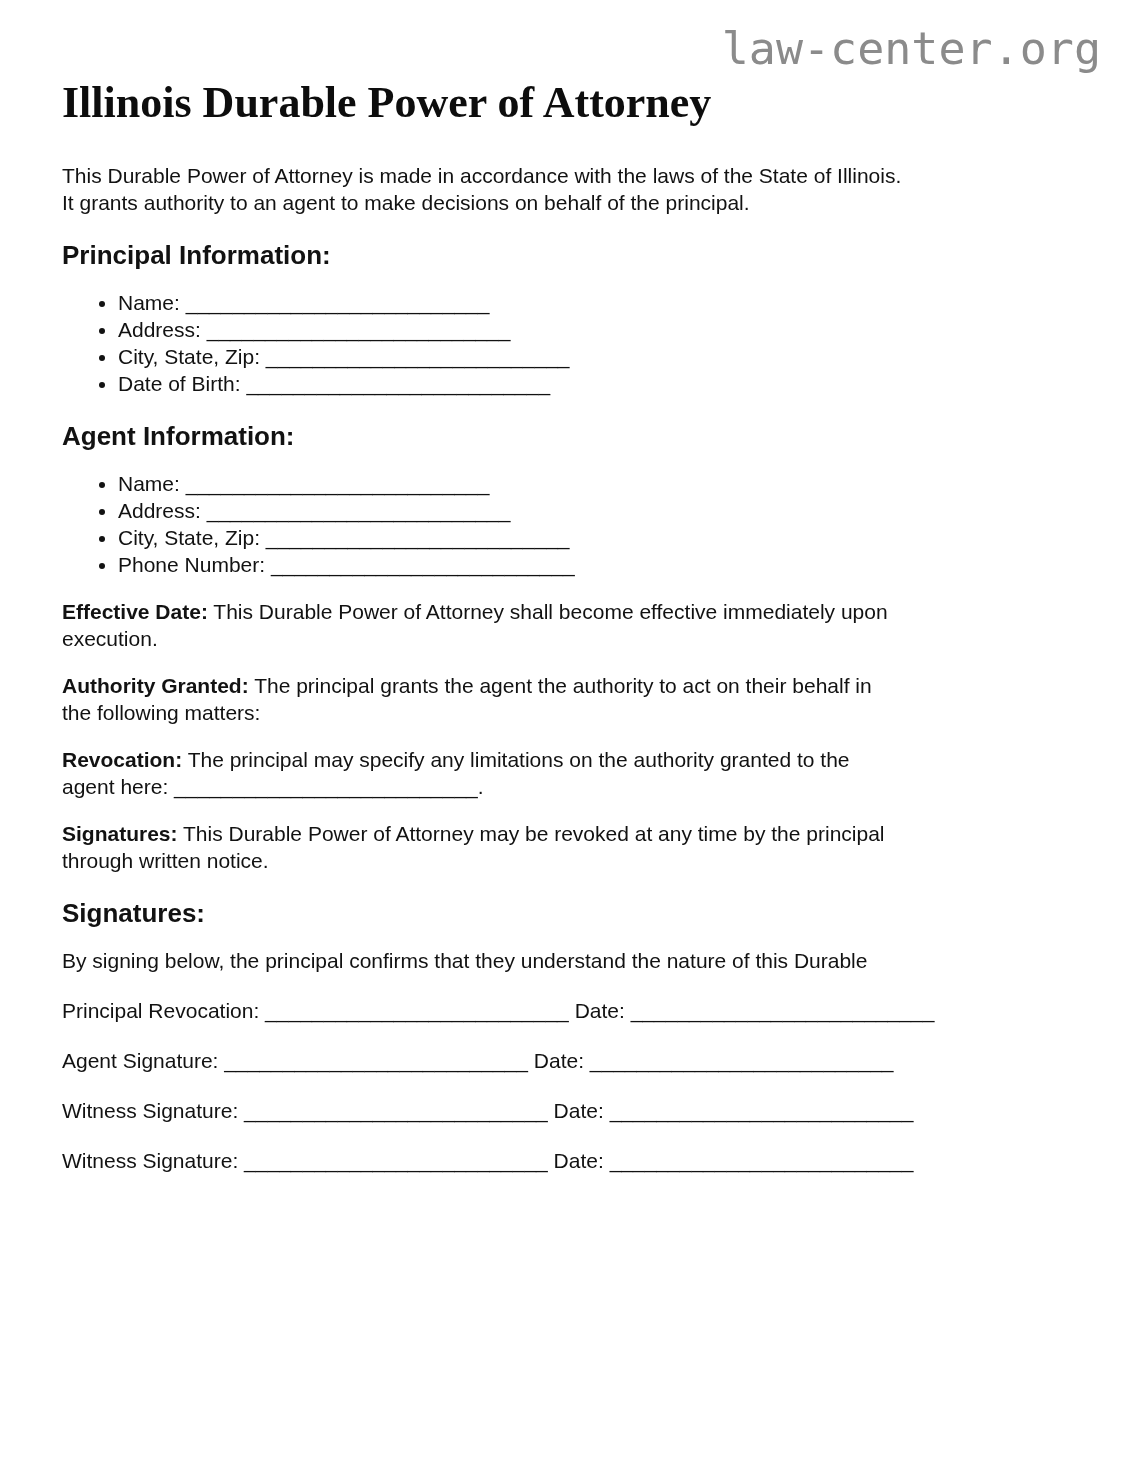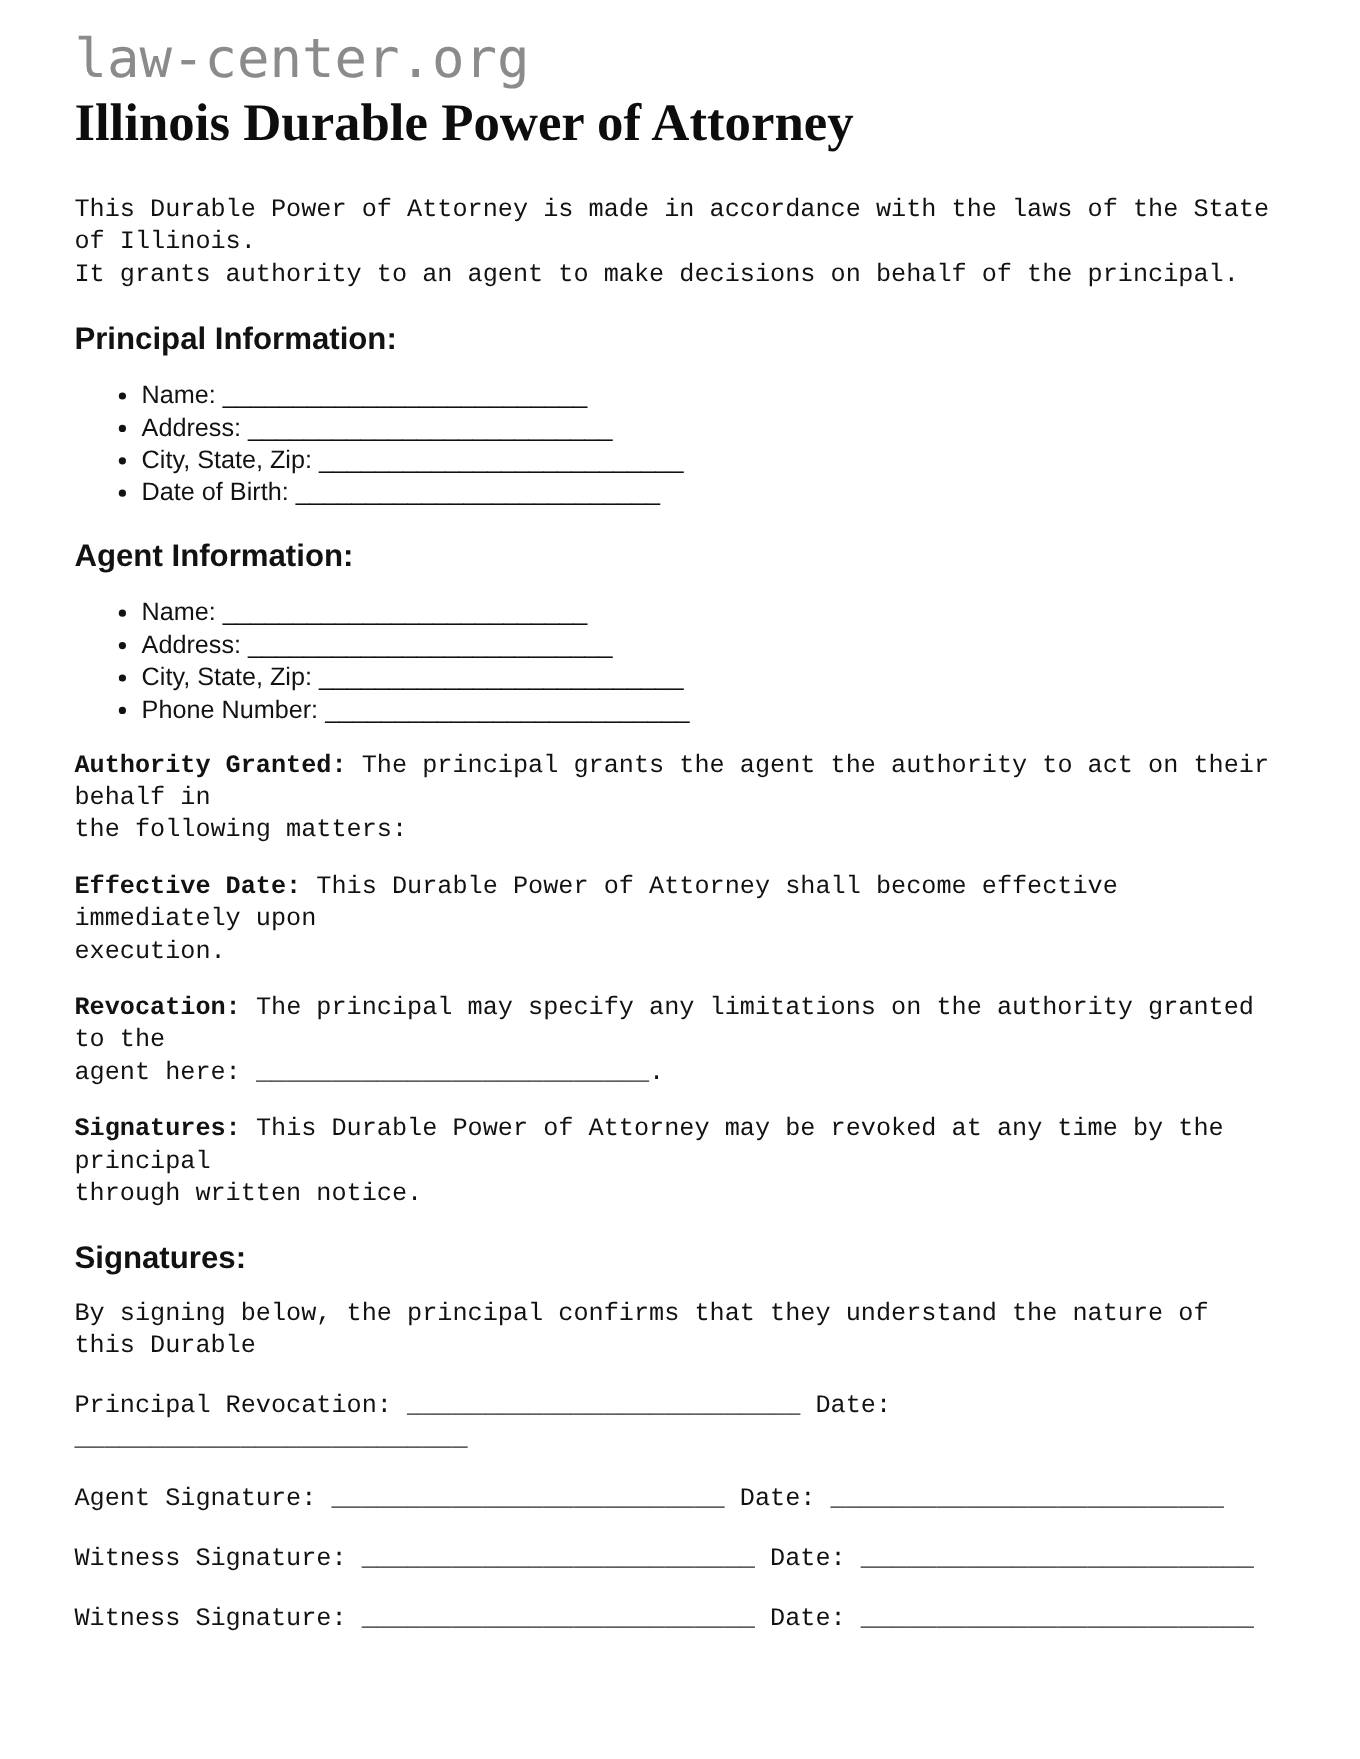--- a/index.html
+++ b/index.html
@@ -9,36 +9,37 @@
     box-sizing: border-box;
     padding: 0 66px 110px 62px;
     background: #ffffff;
     font-family: "Liberation Sans", sans-serif;
     font-size: 21px;
     line-height: 27px;
     color: #121212;
   }
   .logo {
     margin: 24px -34px 0 0;
+    text-align: right;
     font-family: "DejaVu Sans Mono", monospace;
     font-size: 45px;
     line-height: 50px;
     color: #8b8b8b;
     font-weight: 400;
   }
   h1.doc-title {
     font-size: 44px;
     line-height: 50px;
     margin: 4px 0 34px 0;
     font-weight: bold;
     color: #0d0d0d;
     letter-spacing: 0;
     font-family: Liberation Serif, serif;
   }
-  p { margin: 20px 0; font-family: Liberation Mono, monospace; }
+  p { margin: 20px 0; }
   h2.section-heading {
     font-size: 26px;
     line-height: 27px;
     margin: 26px 0 20px 0;
     font-weight: bold;
   }
   .b { font-weight: bold; }
   ul.field-list, ol.authority-list {
     margin: 20px 0;
     padding-left: 56px;
@@ -72,25 +73,25 @@
 
   <h2 class="section-heading">Agent Information:</h2>
 
   <ul class="field-list">
     <li><span>Name:</span> <span class="blank">__________________________</span></li>
     <li><span>Address:</span> <span class="blank">__________________________</span></li>
     <li><span>City, State, Zip:</span> <span class="blank">__________________________</span></li>
     <li><span>Phone Number:</span> <span class="blank">__________________________</span></li>
   </ul>
 
+  <p><span class="b">Effective Date:</span> <span>This Durable Power of Attorney shall become effective immediately upon</span><br>
+  <span>execution.</span></p>
+
   <p><span class="b">Authority Granted:</span> <span>The principal grants the agent the authority to act on their behalf in</span><br>
   <span>the following matters:</span></p>
-
-  <p><span class="b">Effective Date:</span> <span>This Durable Power of Attorney shall become effective immediately upon</span><br>
-  <span>execution.</span></p>
 
 
   <p><span class="b">Revocation:</span> <span>The principal may specify any limitations on the authority granted to the</span><br>
   <span>agent here:</span> <span class="blank">__________________________</span><span>.</span></p>
 
   <p><span class="b">Signatures:</span> <span>This Durable Power of Attorney may be revoked at any time by the principal</span><br>
   <span>through written notice.</span></p>
 
   <h2 class="section-heading">Signatures:</h2>
 

